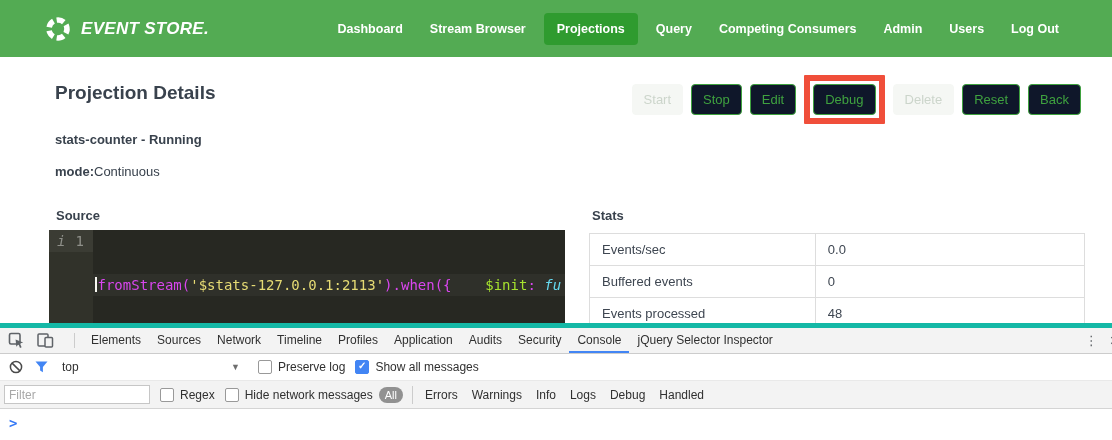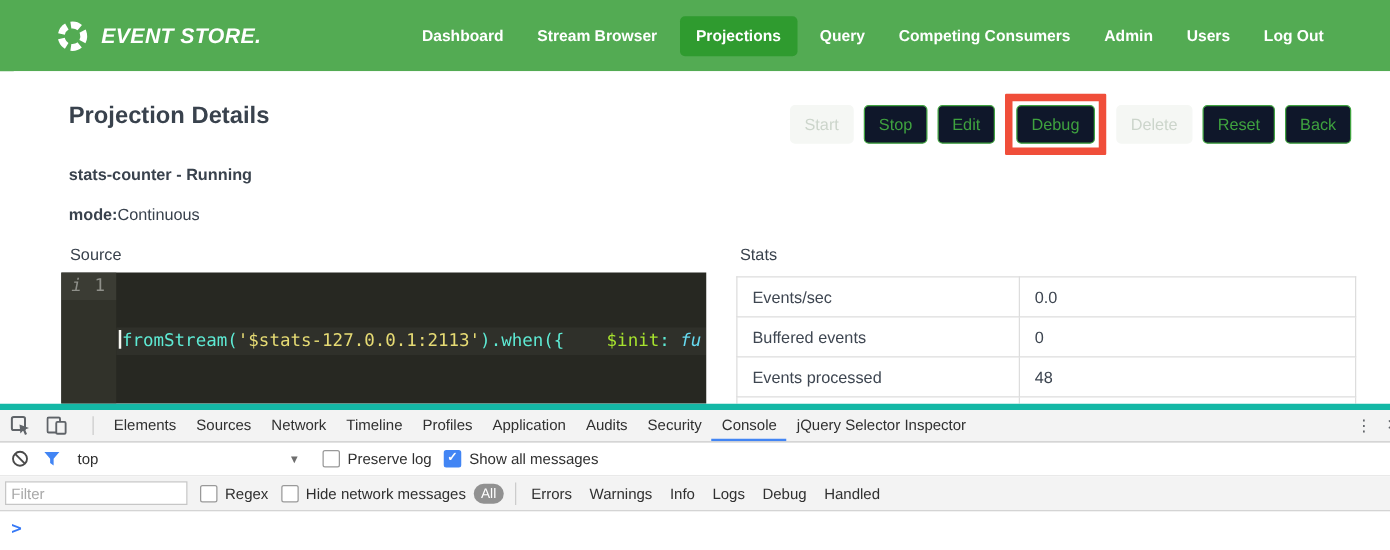--- a/index.html
+++ b/index.html
@@ -25,33 +25,33 @@
     border-radius:4px;padding:7px 11px;cursor:pointer;font-family:inherit;white-space:nowrap}
   .btn.disabled{color:#ccd5cb;background:#f5f7f4;border-color:#f5f7f4;cursor:default}
   .debug-wrap{border:6px solid var(--highlight-red);padding:3px;display:inline-flex;border-radius:1px}
   .status-line{position:absolute;top:75px;left:44px;font-weight:bold;font-size:13px;color:var(--heading-dark)}
   .mode-line{position:absolute;top:107px;left:44px;font-size:13px;color:var(--heading-dark)}
   .mode-line .b{font-weight:bold}
 
   .cols{position:absolute;top:139px;left:38px;right:38px;display:flex;gap:24px}
   .source-col{width:516px;flex:none}
   .stats-col{flex:1;min-width:0}
-  .col-heading{font-weight:normal;font-size:13px;color:var(--heading-dark);margin:0 0 7px 7px}
+  .col-heading{font-weight:bold;font-size:13px;color:var(--heading-dark);margin:12px 0 7px 7px}
   .stats-col .col-heading{margin-left:3px;margin-bottom:10px}
 
   
   .editor{display:flex;height:110px;background:var(--editor-bg);overflow:hidden;
     font-family:"DejaVu Sans Mono",monospace;font-size:14px;line-height:22px}
   .gutter{width:44px;flex:none;background:var(--gutter-bg);color:#8f908a}
   .gutter-line{display:flex;justify-content:space-between;padding:0 9px 0 8px;background:rgba(255,255,255,.05)}
   .gutter-annot{font-style:italic}
   .code{flex:1;color:#f8f8f2;white-space:pre;overflow:hidden}
   .code-line{background:rgba(255,255,255,.04);padding-left:2px}
   .cursor{display:inline-block;width:1.5px;height:15px;background:#f8f8f2;vertical-align:-2px;margin-right:1px}
-  .c-plain{color:#5eead4}
+  .c-plain{color:#d946ef}
   .c-string{color:var(--code-string)}
   .c-green{color:var(--code-green)}
   .c-blue{color:var(--code-blue);font-style:italic}
 
   
   table.stats{width:100%;border-collapse:collapse;font-size:13px;color:#3e4651;table-layout:fixed}
   table.stats td{border:1px solid #ddd;height:31px;padding:0 0 0 12px}
   table.stats td.lbl{width:43%}
 
   

